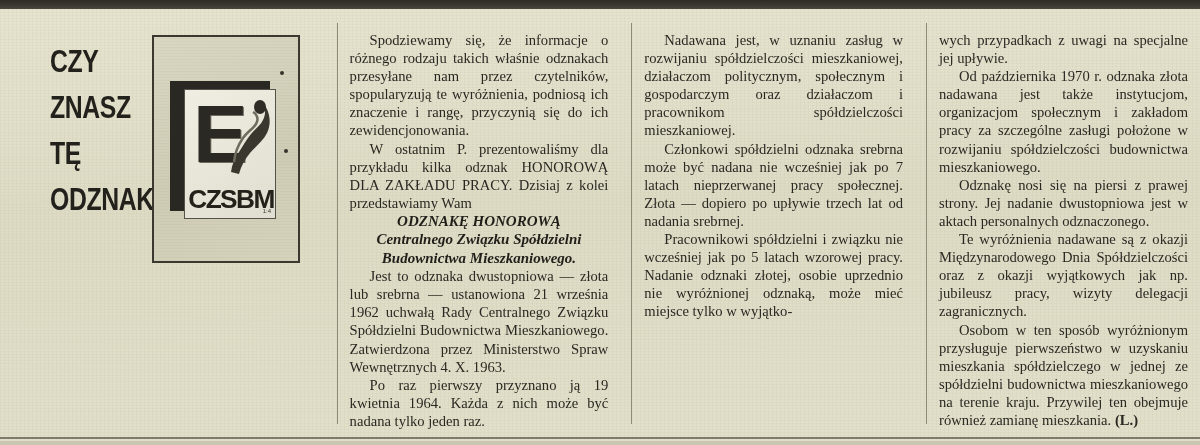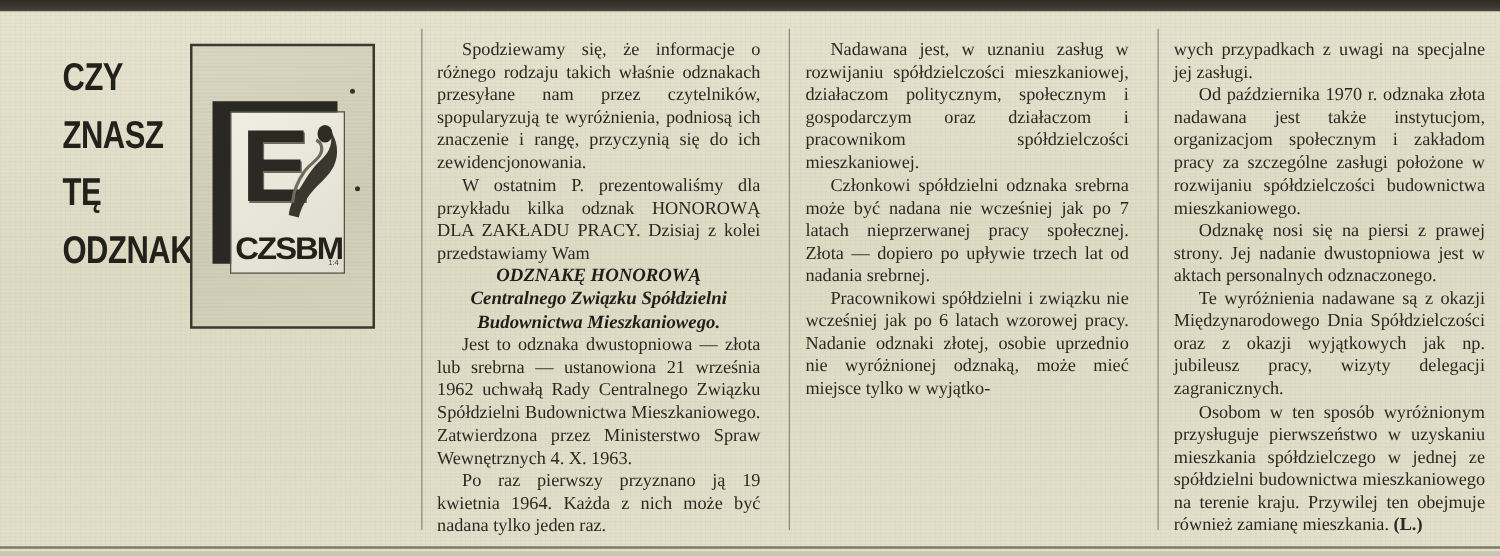--- a/index.html
+++ b/index.html
@@ -234,27 +234,27 @@
 
         <p class="para">Jest to odznaka dwustopniowa — złota lub srebrna — ustanowiona 21 września 1962 uchwałą Rady Centralnego Związku Spółdzielni Budownictwa Mieszkaniowego. Zatwierdzona przez Ministerstwo Spraw Wewnętrznych 4. X. 1963.</p>
         <p class="para">Po raz pierwszy przyznano ją 19 kwietnia 1964. Każda z nich może być nadana tylko jeden raz.</p>
       </div>
     </div>
 
     <div class="col col-3">
       <div class="body-text">
         <p class="para">Nadawana jest, w uznaniu zasług w rozwijaniu spółdzielczości mieszkaniowej, działaczom politycznym, społecznym i gospodarczym oraz działaczom i pracownikom spółdzielczości mieszkaniowej.</p>
         <p class="para">Członkowi spółdzielni odznaka srebrna może być nadana nie wcześniej jak po 7 latach nieprzerwanej pracy społecznej. Złota — dopiero po upływie trzech lat od nadania srebrnej.</p>
-        <p class="para">Pracownikowi spółdzielni i związku nie wcześniej jak po 6 latach wzorowej pracy. Nadanie odznaki złotej, osobie uprzednio nie wyróżnionej odznaką, może mieć miejsce tylko w wyjątko-</p>
+        <p class="para">Pracownikowi spółdzielni i związku nie wcześniej jak po 5 latach wzorowej pracy. Nadanie odznaki złotej, osobie uprzednio nie wyróżnionej odznaką, może mieć miejsce tylko w wyjątko-</p>
       </div>
     </div>
 
     <div class="col col-4">
       <div class="body-text">
-        <p class="para noindent">wych przypadkach z uwagi na specjalne jej zasługi.</p>
+        <p class="para noindent">wych przypadkach z uwagi na specjalne jej upływie.</p>
         <p class="para">Od października 1970 r. odznaka złota nadawana jest także instytucjom, organizacjom społecznym i zakładom pracy za szczególne zasługi położone w rozwijaniu spółdzielczości budownictwa mieszkaniowego.</p>
         <p class="para">Odznakę nosi się na piersi z prawej strony. Jej nadanie dwustopniowa jest w aktach personalnych odznaczonego.</p>
         <p class="para">Te wyróżnienia nadawane są z okazji Międzynarodowego Dnia Spółdzielczości oraz z okazji wyjątkowych jak np. jubileusz pracy, wizyty delegacji zagranicznych.</p>
         <p class="para"><span>Osobom w ten sposób wyróżnionym przysługuje pierwszeństwo w uzyskaniu mieszkania spółdzielczego w jednej ze spółdzielni budownictwa mieszkaniowego na terenie kraju. Przywilej ten obejmuje również zamianę mieszkania.</span> <span class="sig">(L.)</span></p>
       </div>
     </div>
 
   </div>
 
   <div class="bottom-rule"></div>

